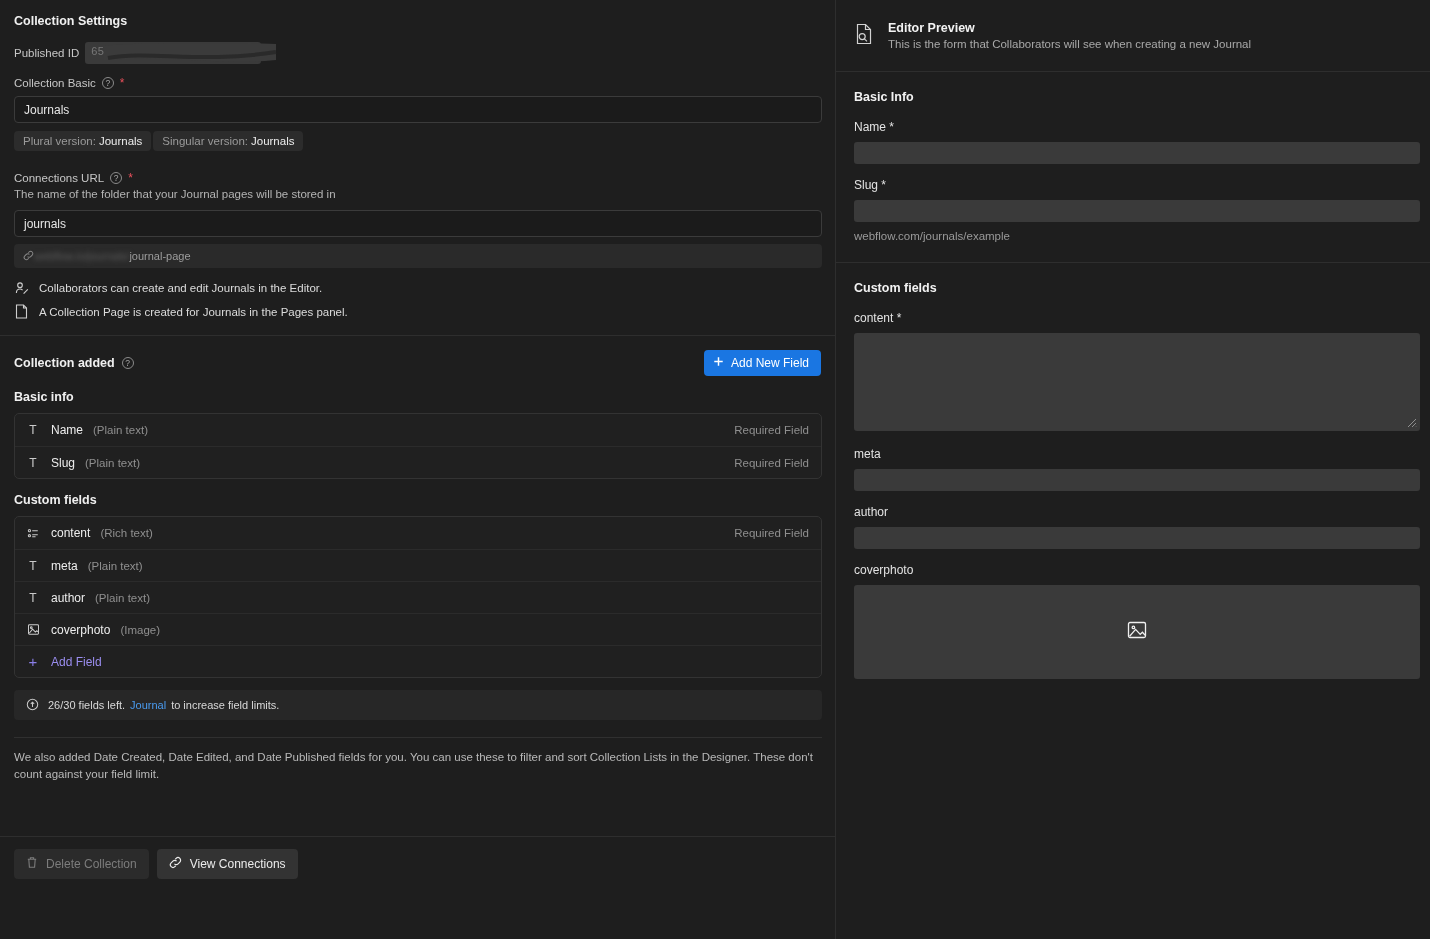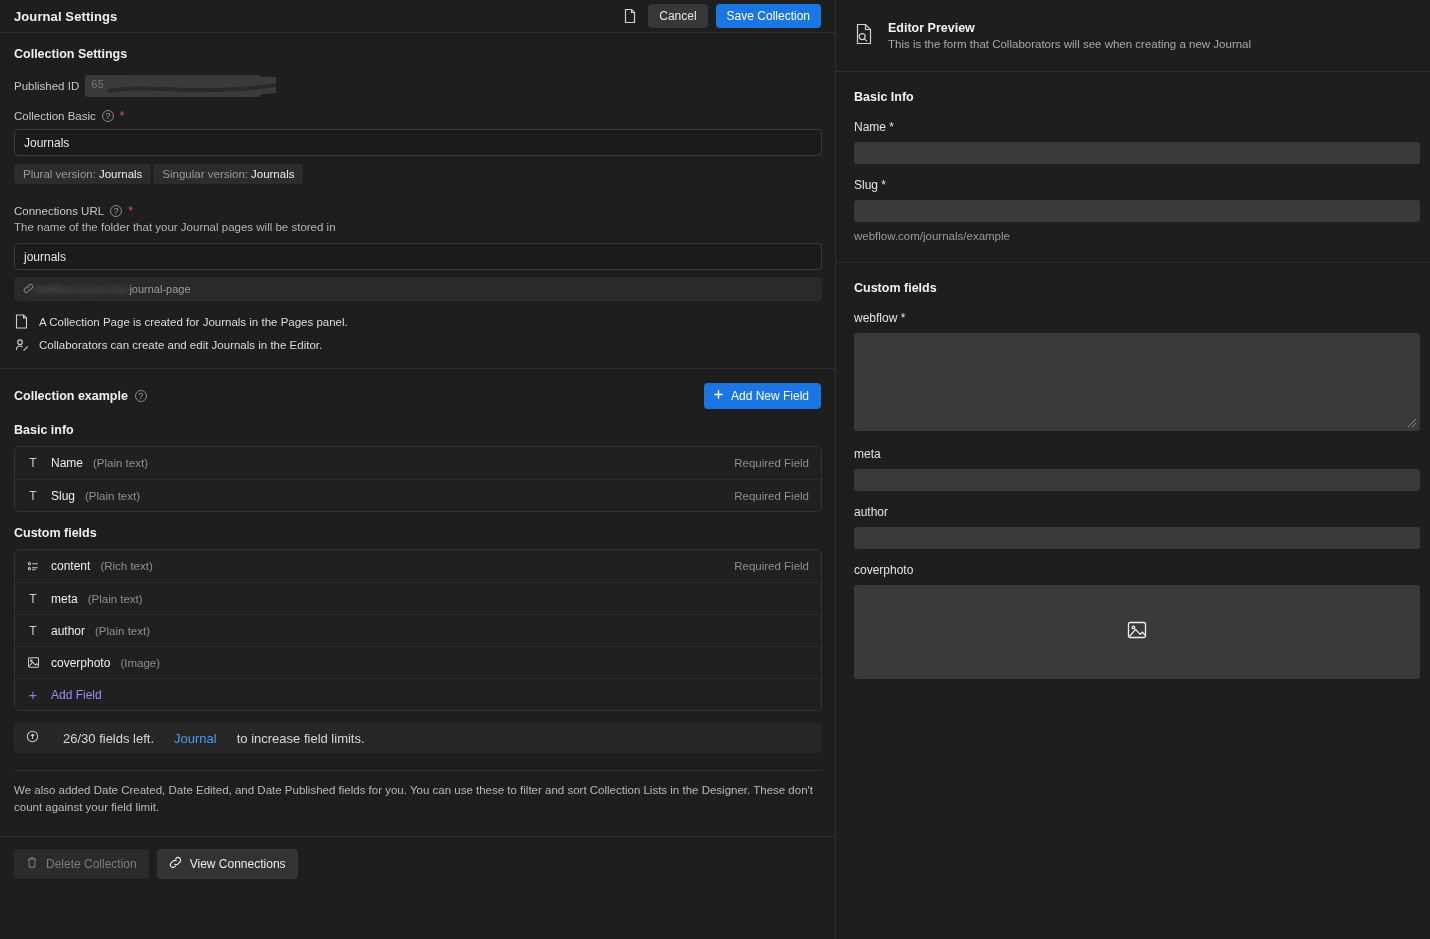--- a/index.html
+++ b/index.html
@@ -132,22 +132,22 @@
   .add-field-row {
     height: 32px; display: flex; align-items: center; gap: 10px;
     padding: 0 10px; border-top: 1px solid #2b2b2b; cursor: pointer;
   }
   .add-field-row .plus { width: 16px; text-align: center; color: #8b7ee8; font-size: 15px; }
   .add-field-row .txt { font-size: 12px; color: #9b8ef0; }
 
   .limit-bar {
     margin: 12px 14px 0 14px; width: 808px; height: 30px;
     background: #272727; border-radius: 4px;
-    display: flex; align-items: center; gap: 24px; padding: 0 12px;
-    font-size: 13px; color: #d8d8d8;
+    display: flex; align-items: center; gap: 9px; padding: 0 12px;
+    font-size: 11px; color: #d8d8d8;
   }
   .limit-bar a { color: #4a9bf0; text-decoration: none; }
 
   .hr2 { height: 1px; background: #303030; margin: 17px 14px 0 14px; width: 808px; }
   .foot-note {
     padding: 11px 14px 0 14px; width: 836px;
     font-size: 11.5px; color: #b9b9b9; line-height: 17px;
   }
 
   .bottombar {
@@ -190,33 +190,20 @@
     display: flex; align-items: center; justify-content: center;
   }
 </style>
 </head>
 <body>
 
 <div class="app">
 
   <div class="left">
 
-    <div class="topbar">
-      <div class="topbar-title">Journal Settings</div>
-      <div class="topbar-actions">
-        <div class="icon-btn">
-          <svg width="14" height="16" viewBox="0 0 14 16" fill="none" stroke="currentColor" stroke-width="1.2">
-            <path d="M2.5 1.5h6l3 3v10h-9z"></path>
-              <path d="M8.5 1.5v3h3"></path>
-          </svg>
-        </div>
-        <button class="btn btn-cancel">Cancel</button>
-        <button class="btn btn-primary">Save Collection</button>
-      </div>
-    </div>
 
     <div class="scrollarea">
 
       <div class="section">
         <div class="sec-title">Collection Settings</div>
 
         <div class="row-inline redact-wrap">
           <div class="lbl">Published ID</div>
           <div class="redact">
             <div class="ghost">652514a591ede</div>
@@ -256,46 +243,46 @@
             <svg width="11" height="11" viewBox="0 0 12 12" fill="none" stroke="#8a8a8a" stroke-width="1.1">
               <path d="M5 7.2A2.4 2.4 0 0 0 8.4 7.2l1.6-1.6A2.4 2.4 0 0 0 6.6 2.2L5.8 3"></path>
               <path d="M7 4.8A2.4 2.4 0 0 0 3.6 4.8L2 6.4a2.4 2.4 0 0 0 3.4 3.4l.8-.8"></path>
             </svg>
           </span>
           <span class="url-blur">webflow.io/journals/</span>
           <span class="url-tail">journal-page</span>
         </div>
 
         <div class="notes">
-          <div class="note">
-            <span class="gi">
-              <svg width="13" height="15" viewBox="0 0 13 15" fill="none" stroke="currentColor" stroke-width="1.1">
-                <path d="M1.5 1h7l3 3v10h-10z"></path>
-                  <path d="M8.5 1v3h3"></path>
-              </svg>
-            </span>
-            <span>A Collection Page is created for Journals in the Pages panel.</span>
-          </div>
           <div class="note">
             <span class="gi">
               <svg width="14" height="14" viewBox="0 0 14 14" fill="none" stroke="currentColor" stroke-width="1.1">
                 <circle cx="5" cy="4.2" r="2.3"></circle>
                   <path d="M1.4 12c0-2.4 1.7-4 3.6-4 1 0 1.9.4 2.6 1.1"></path>
                 <path d="M8.6 12.6 12.8 8.3"></path>
               </svg>
             </span>
             <span>Collaborators can create and edit Journals in the Editor.</span>
           </div>
+          <div class="note">
+            <span class="gi">
+              <svg width="13" height="15" viewBox="0 0 13 15" fill="none" stroke="currentColor" stroke-width="1.1">
+                <path d="M1.5 1h7l3 3v10h-10z"></path>
+                  <path d="M8.5 1v3h3"></path>
+              </svg>
+            </span>
+            <span>A Collection Page is created for Journals in the Pages panel.</span>
+          </div>
         </div>
       </div>
 
       <div class="divider"></div>
 
       <div class="fields-head">
-        <span class="t">Collection example</span>
+        <span class="t">Collection added</span>
         <span class="help-icon" style="margin-left:7px;">?</span>
         <button class="add-new">
           <span>
             <svg width="11" height="11" viewBox="0 0 12 12" stroke="#fff" stroke-width="1.6">
                 <path d="M6 1.4v9.2M1.4 6h9.2"></path>
               </svg>
           </span>
           <span>Add New Field</span>
         </button>
       </div>
@@ -422,21 +409,21 @@
       <div class="pf-gap"></div>
 
       <div class="pf-label">Slug *</div>
       <div class="pf-input"></div>
       <div class="pf-hint">webflow.com/journals/example</div>
     </div>
 
     <div class="prev-sec" style="border-bottom:none;">
       <div class="prev-sec-title">Custom fields</div>
 
-      <div class="pf-label">webflow *</div>
+      <div class="pf-label">content *</div>
       <div class="pf-textarea">
         <svg class="resize-grip" width="11" height="11" viewBox="0 0 11 11" stroke="#bdbdbd" stroke-width="1">
           <path d="M10 2 2 10M10 6 6 10M10 9.6 9.6 10"></path>
         </svg>
       </div>
       <div class="pf-gap" style="height:16px;"></div>
 
       <div class="pf-label">meta</div>
       <div class="pf-input"></div>
       <div class="pf-gap"></div>

